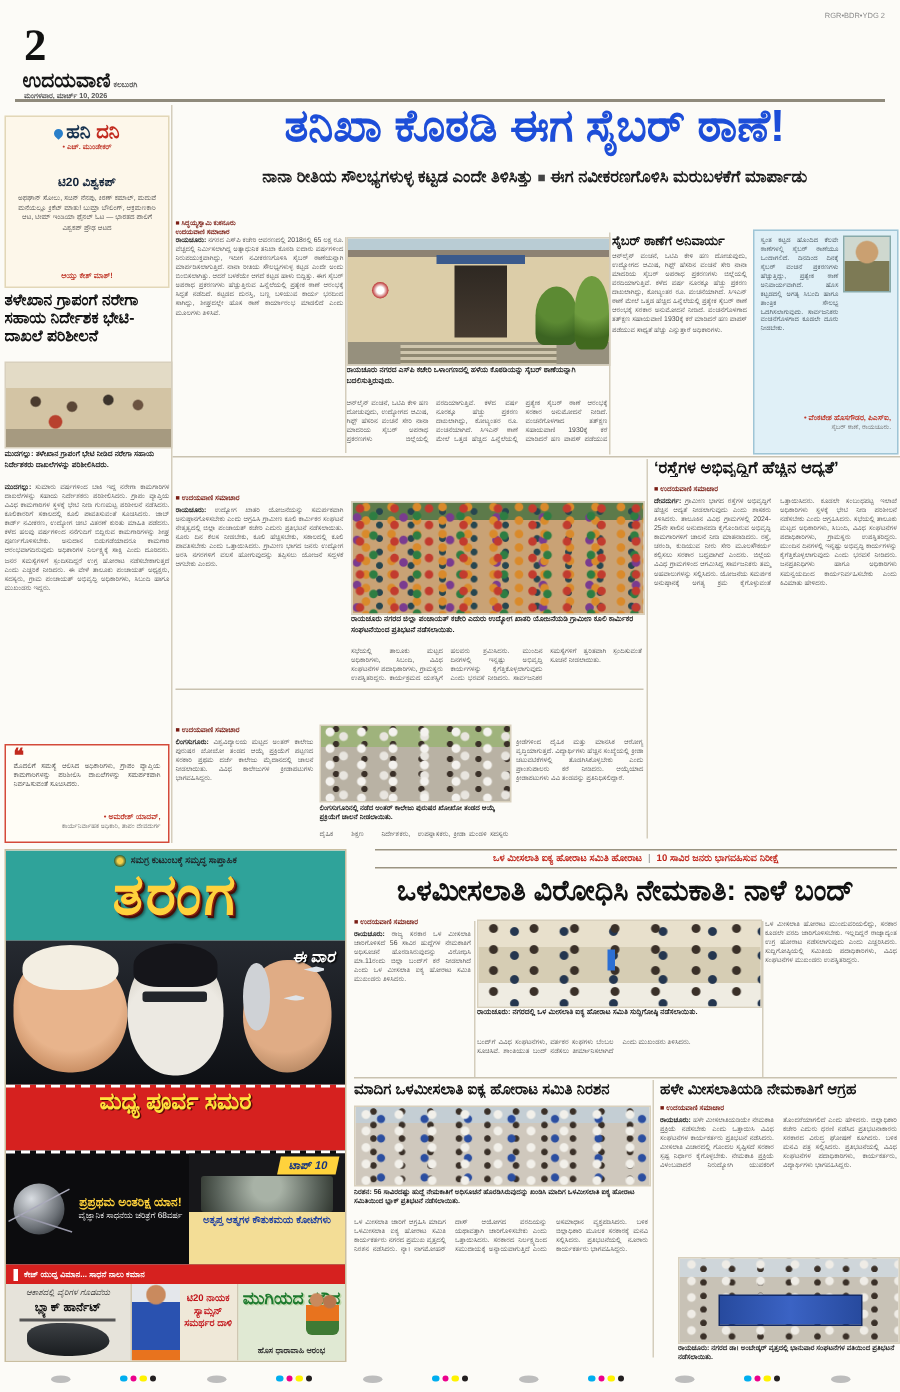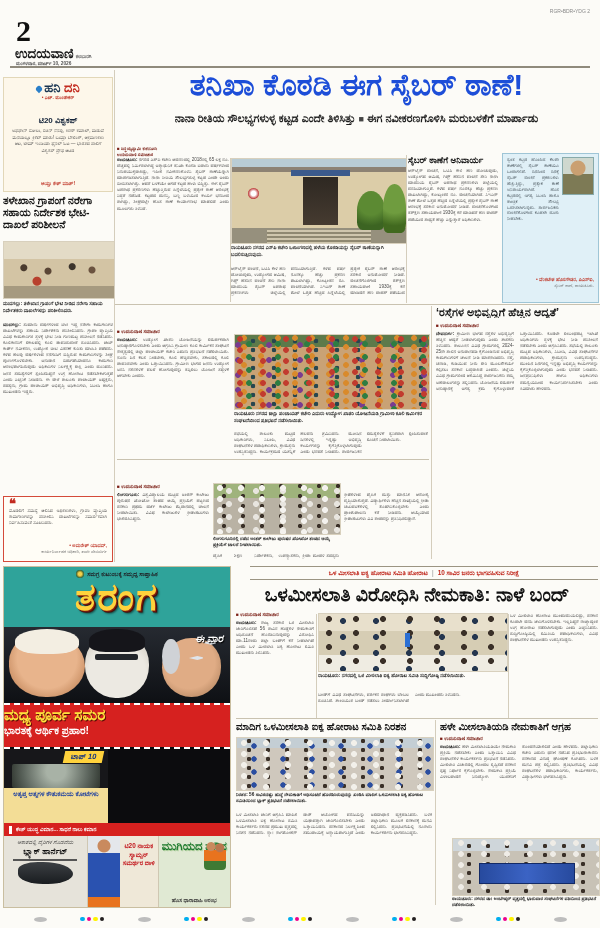--- a/index.html
+++ b/index.html
@@ -141,33 +141,33 @@
     background-size:23px 11px,19px 9px,100% 100%;}
   .banner-blue{position:absolute;left:18%;top:42%;width:64%;height:34%;background:linear-gradient(90deg,#274a9e,#3b63c4 50%,#274a9e);border:1px solid #132a66;}
   #br-cap{left:452px;top:896px;width:146px;font-size:4.7px;}
   
   #ad{left:3px;top:566px;width:228px;height:342px;border:1px solid #c9beA0;display:flex;flex-direction:column;overflow:hidden;box-sizing:border-box;}
   .ad-teal{height:60px;background:#2fa39a;text-align:center;position:relative;flex:none;}
   .ad-tagline{font-size:6px;font-weight:bold;color:#20262a;padding-top:3px;}
   .emblem{display:inline-block;width:8px;height:8px;border-radius:50%;background:radial-gradient(circle,#f3cf4a 30%,#1d4d2a 75%);vertical-align:middle;margin-right:3px;}
   .ad-logo{font-size:38px;font-weight:900;color:#ffd23c;line-height:1.05;letter-spacing:2px;
            text-shadow:1px 1px 0 #8a1d0f,2px 2px 0 #47100a,3px 3px 2px rgba(0,0,0,.5);transform:skewX(-3deg);}
-  .ad-faces{height:76px;background:linear-gradient(#262a31,#0e1014);position:relative;flex:none;}
+  .ad-faces{height:96px;background:linear-gradient(#262a31,#0e1014);position:relative;flex:none;}
   .face{position:absolute;border-radius:50%;}
   .f-trump{left:2%;top:8%;width:34%;height:84%;background:radial-gradient(circle at 50% 40%,#e8b48c 55%,#c88d62 80%);border-radius:46% 54% 50% 50%;}
   .f-trump:before{content:"";position:absolute;left:8%;top:-6%;width:84%;height:38%;background:#f3eee2;border-radius:50% 50% 40% 40%;}
   .f-kham{left:36%;top:6%;width:28%;height:88%;background:radial-gradient(circle at 50% 62%,#ece9e2 55%,#cfcabf 85%);border-radius:48%;}
   .f-kham:before{content:"";position:absolute;left:6%;top:-4%;width:88%;height:34%;background:#15151a;border-radius:50% 50% 30% 30%;}
   .f-kham:after{content:"";position:absolute;left:16%;top:34%;width:68%;height:8%;background:#23262b;border-radius:2px;}
   .f-net{right:4%;top:14%;width:26%;height:78%;background:radial-gradient(circle at 46% 42%,#e0ac85 55%,#b98a65 82%);border-radius:50% 46% 50% 50%;}
   .f-net:before{content:"";position:absolute;left:0;top:2%;width:30%;height:60%;background:#cfd2d6;border-radius:50%;}
   .jet{position:absolute;width:14px;height:4px;background:#dfe4ea;clip-path:polygon(0 50%,60% 0,100% 35%,100% 65%,60% 100%);}
   .jet1{right:6%;top:18%;} .jet2{right:12%;top:38%;}
   .ad-week{position:absolute;right:7px;top:5px;color:#fff;font-size:10.5px;font-weight:bold;font-style:italic;text-shadow:1px 1px 1px #000;}
-  .ad-red1{height:42px;background:#d6211f;flex:none;border-top:2px dashed #fff;}
+  .ad-red1{height:42px;background:#d6211f;text-align:center;flex:none;border-top:2px dashed #fff;}
   .ad-mid-title{font-size:15.5px;font-weight:900;color:#ffe23d;line-height:1.25;text-shadow:1px 1px 0 #5e0b06;}
   .ad-mid-sub{font-size:10.5px;font-weight:800;color:#fff;}
   .ad-black{height:74px;background:#0c0c0e;display:flex;flex:none;border-top:2px dashed #fff;}
   .ad-space{width:54%;display:flex;align-items:center;}
   .sat{width:34px;height:34px;margin-left:5px;border-radius:50%;background:radial-gradient(circle at 35% 30%,#d9dde2,#6b7076 60%,#33373c 85%);position:relative;flex:none;}
   .sat:before{content:"";position:absolute;left:-6px;top:14px;width:46px;height:1px;background:#aab;transform:rotate(-28deg);}
   .sat:after{content:"";position:absolute;left:2px;top:26px;width:38px;height:1px;background:#99a;transform:rotate(18deg);}
   .space-txt{padding-left:5px;text-align:center;flex:1;}
   .sp1{color:#ffd23c;font-size:8px;font-weight:900;line-height:1.2;}
   .sp2{color:#fff;font-size:5.6px;line-height:1.3;margin-top:2px;}
@@ -305,23 +305,29 @@
     <div class="ad-faces">
       <div class="face f-trump"></div>
       <div class="face f-kham"></div>
       <div class="face f-net"></div>
       <div class="jet jet1"></div>
       <div class="jet jet2"></div>
       <div class="ad-week">ಈ ವಾರ</div>
     </div>
     <div class="ad-red1">
       <div class="ad-mid-title nw">ಮಧ್ಯ ಪೂರ್ವ ಸಮರ</div>
-      <div class="ad-mid-sub nw">ಭಾರತಕ್ಕೆ ಆರ್ಥಿಕ ಪ್ರಹಾರ!</div>
     </div>
     <div class="ad-black">
+      <div class="ad-space">
+        <div class="sat"></div>
+        <div class="space-txt">
+          <div class="sp1">ಪ್ರಪ್ರಥಮ ಅಂತರಿಕ್ಷ ಯಾನ!</div>
+          <div class="sp2">ವೈಜ್ಞಾನಿಕ ಸಾಧನೆಯ ಚರಿತ್ರೆಗೆ 68ವರ್ಷ</div>
+        </div>
+      </div>
       <div class="ad-right">
         <div class="top10">ಟಾಪ್ 10</div>
         <div class="statue"></div>
         <div class="forts">ಅತೃಪ್ತ ಆತ್ಮಗಳ ಕೌತುಕಮಯ ಕೋಟೆಗಳು</div>
       </div>
     </div>
     <div class="ad-red2">
         <span class="notch"></span>
         <span>ಕೇಜ್ ಯುದ್ಧ ವಿಮಾನ... ಸಾಧನೆ ನಾಲು ಕಮಾನ</span>
       </div>

